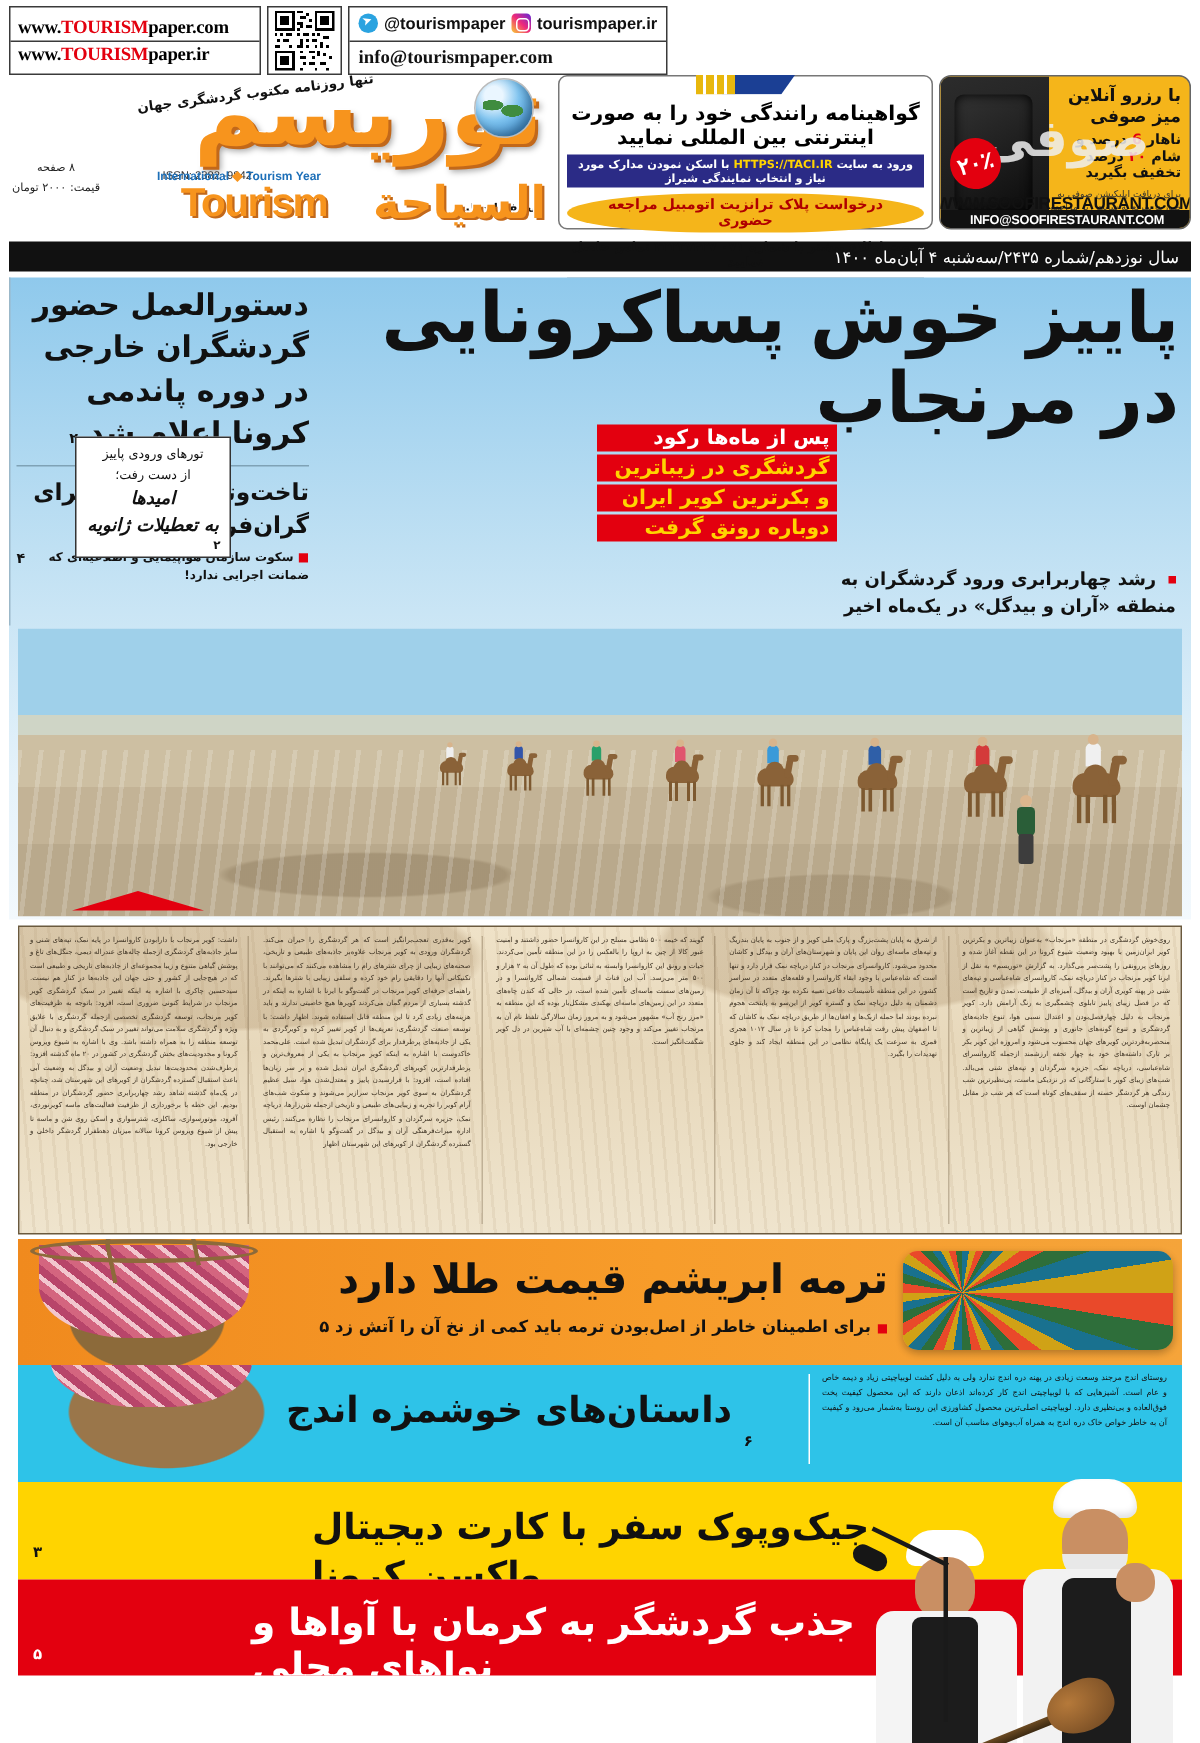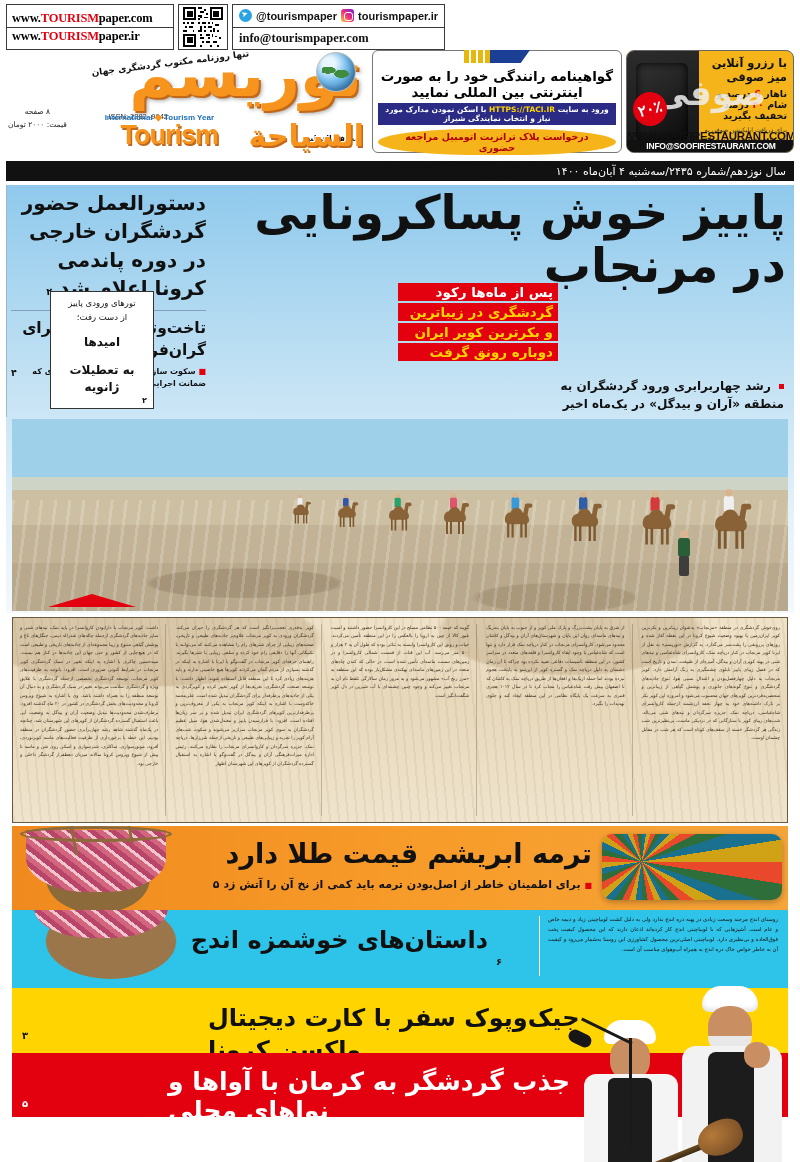--- a/index.html
+++ b/index.html
@@ -104,21 +104,21 @@
   .hl-main { font-size:47px; font-weight:bold; line-height:1.12; color:#111; text-align:right; letter-spacing:-1px;}
   .hl-main .l2 { display:block; }
   .redstack { position:absolute; right:236px; top:98px; width:160px; }
   .redstack div { background:#e3000f; color:#fff; font-size:13.5px; font-weight:bold; text-align:right; padding:1px 5px; margin-bottom:2px; letter-spacing:-.3px;}
   .redstack div.y { color:#ffd400; }
   .kicker { position:absolute; right:10px; top:192px; width:224px; text-align:right; font-size:12px; font-weight:bold; line-height:1.5; color:#111;}
   .kicker .sq { display:inline-block; width:5px; height:5px; background:#e3000f; vertical-align:middle; margin-left:4px;}
 
   .boxnote { position:absolute; left:44px; top:106px; width:104px; background:#fff; border:1px solid #333; padding:5px 6px 3px; text-align:center; z-index:4;}
   .boxnote .s { font-size:8.5px; color:#111; line-height:1.6;}
-  .boxnote .b { font-size:12px; font-weight:bold; color:#111; line-height:1.45; margin-top:10px;}
+  .boxnote .b { font-size:12px; font-weight:bold; color:#111; line-height:1.45; margin-top:0;font-style:italic;}
   .boxnote .pg { font-size:8px; font-weight:bold; text-align:right; }
 
   
   .photo-wrap { position:absolute; left:6px; right:6px; top:234px; height:192px; overflow:hidden; }
   .desert { position:absolute; inset:0;
      background: linear-gradient(180deg,#9fd0ea 0 30%, #cfd5c6 30% 37%, #cdbfa2 37% 55%, #c3b396 55% 75%, #b9a98c 75% 100%); }
   .desert:after{content:"";position:absolute;left:0;top:42%;width:100%;height:58%;
      background:repeating-linear-gradient(97deg, rgba(255,255,255,.18) 0 3px, transparent 3px 14px),
                 radial-gradient(ellipse at 30% 75%, rgba(120,100,70,.3) 0 12%, transparent 13%),
                 radial-gradient(ellipse at 70% 88%, rgba(120,100,70,.25) 0 10%, transparent 11%);}

